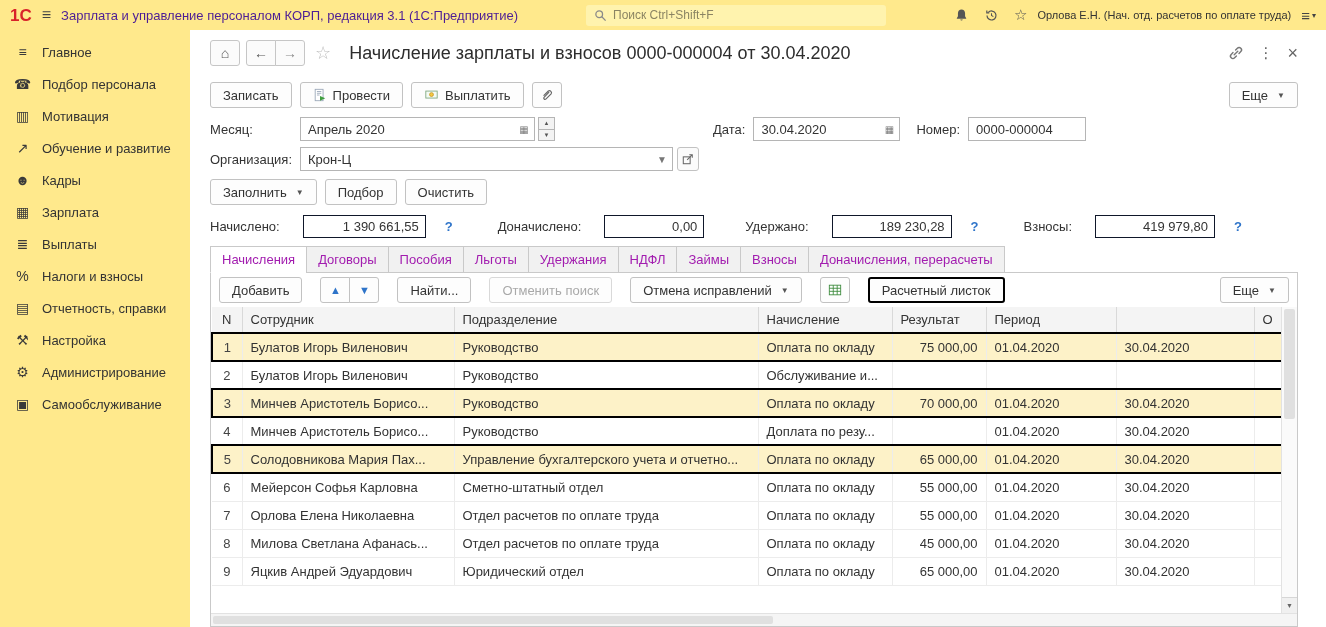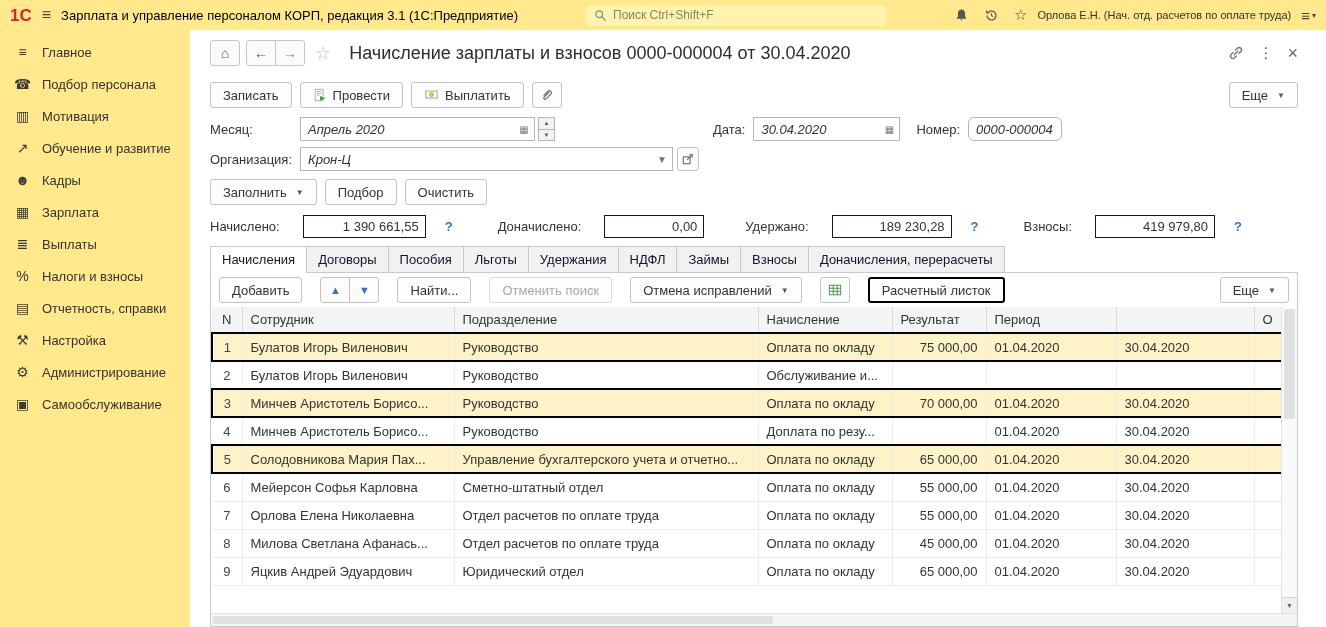--- a/index.html
+++ b/index.html
@@ -2,21 +2,21 @@
 <html><head>
 <meta charset="utf-8">
 <style>
   html,body{margin:0;padding:0;width:1326px;height:627px;overflow:hidden;
     font-family:"Liberation Sans","DejaVu Sans",sans-serif;font-size:13px;color:#333;background:#fff;}
   *{box-sizing:border-box;}
   
   .topbar{height:30px;background:#ffe98c;display:flex;align-items:center;gap:10px;padding:0 10px;}
   .logo{color:#d8232a;font-weight:bold;font-size:17px;line-height:1;}
   .burger{font-size:16px;color:#444;cursor:pointer;}
-  .app-title{font-size:13px;color:#000000;white-space:nowrap;}
+  .app-title{font-size:13px;color:#4c1d95;white-space:nowrap;}
   .search{margin-left:auto;width:300px;height:21px;background:#fff3ae;border-radius:3px;
     display:flex;align-items:center;gap:6px;padding:0 8px;cursor:text;}
   .search .ph{color:#8b8463;font-size:12px;white-space:nowrap;}
   .top-icons{margin-left:auto;display:flex;gap:15px;align-items:center;}
   .top-icons>span{cursor:pointer;display:flex;align-items:center;font-size:15px;color:#555;}
   .user{font-size:11px;color:#333;white-space:nowrap;cursor:pointer;}
   .svc{color:#444;cursor:pointer;font-size:15px;display:flex;align-items:center;}
   .svc small{font-size:8px;margin-left:2px;}
   
   .layout{display:flex;height:597px;}
@@ -45,47 +45,47 @@
   .btn.primary{background:#ffd500;border-color:#c7a400;color:#1c1c1c;}
   .btn.iconbtn{width:30px;padding:0;justify-content:center;}
   .btn.disabled{color:#a9a9a9;border-color:#d9d9d9;}
   .btn.payslip{border:2px solid #000;}
   .cmdbar{display:flex;gap:8px;align-items:center;height:38px;flex:none;}
   .cmdbar .more,.ttoolbar .more{margin-left:auto;}
   
   .fieldrow{display:flex;align-items:center;height:30px;flex:none;}
   .flabel{width:90px;flex:none;}
   .input{border:1px solid #b5b5b5;height:24px;display:flex;align-items:center;background:#fff;cursor:text;}
-  .input .val{padding:0 7px;flex:1;white-space:nowrap;overflow:hidden;font-style:italic;}
+  .input .val{padding:0 7px;flex:1;white-space:nowrap;overflow:hidden;}
   .input .calbtn,.input .ddbtn{width:20px;align-self:stretch;display:flex;align-items:center;
     justify-content:center;color:#777;font-size:10px;cursor:pointer;flex:none;}
   .w-month{width:235px;}
   .w-date{width:147px;}
-  .w-num{width:94px;border-radius:6px;}
+  .w-num{width:118px;}
   .w-org{width:373px;}
   .stepper{margin-left:3px;width:17px;height:24px;display:flex;flex-direction:column;border:1px solid #b5b5b5;}
   .step{flex:1;font-size:6px;display:flex;align-items:center;justify-content:center;color:#555;background:#f3f3f3;cursor:pointer;}
   .step+.step{border-top:1px solid #b5b5b5;}
   .openbtn{margin-left:4px;width:22px;height:24px;border:1px solid #c2c2c2;border-radius:3px;background:#fbfbfb;
     display:flex;align-items:center;justify-content:center;cursor:pointer;}
   .ml-date{margin-left:158px;}
   .ml-num{margin-left:16px;}
   .flabel-in{margin-right:8px;}
   .actionrow{display:flex;gap:8px;align-items:center;height:36px;flex:none;}
   
   .totalsrow{display:flex;align-items:center;height:32px;flex:none;gap:15px;}
   .tlabel{margin-right:8px;}
   .tbox{border:1px solid #0f172a;height:23px;display:flex;align-items:center;justify-content:flex-end;
     padding:0 6px;white-space:nowrap;cursor:text;}
   .tb1{width:123px;}.tb2{width:100px;}.tb3{width:120px;}.tb4{width:120px;}
   .help{color:#2e74c9;font-weight:bold;margin:0 4px;cursor:pointer;}
   .gsp{margin-left:26px;}
   
   .tabs{display:flex;margin-top:4px;position:relative;z-index:2;flex:none;}
-  .tab{padding:5px 11px;font-size:13px;color:#0f172a;background:#f1f1f1;border:1px solid #c9c9c9;
+  .tab{padding:5px 11px;font-size:13px;color:#a21caf;background:#f1f1f1;border:1px solid #c9c9c9;
     border-right:none;cursor:pointer;white-space:nowrap;}
   .tab:last-child{border-right:1px solid #c9c9c9;}
   .tab.active{background:#fff;border-bottom-color:#fff;}
   .panel{border:1px solid #c9c9c9;margin-top:-1px;flex:1;display:flex;flex-direction:column;min-height:0;}
   .ttoolbar{display:flex;gap:18px;align-items:center;padding:4px 8px;flex:none;}
   .arrpair{display:flex;}
   .arrpair .btn{width:30px;padding:0;justify-content:center;color:#2e74c9;font-size:11px;border-radius:0;margin-left:-1px;}
   .arrpair .btn:first-child{border-radius:3px 0 0 3px;margin-left:0;}
   .arrpair .btn:last-child{border-radius:0 3px 3px 0;}
   

